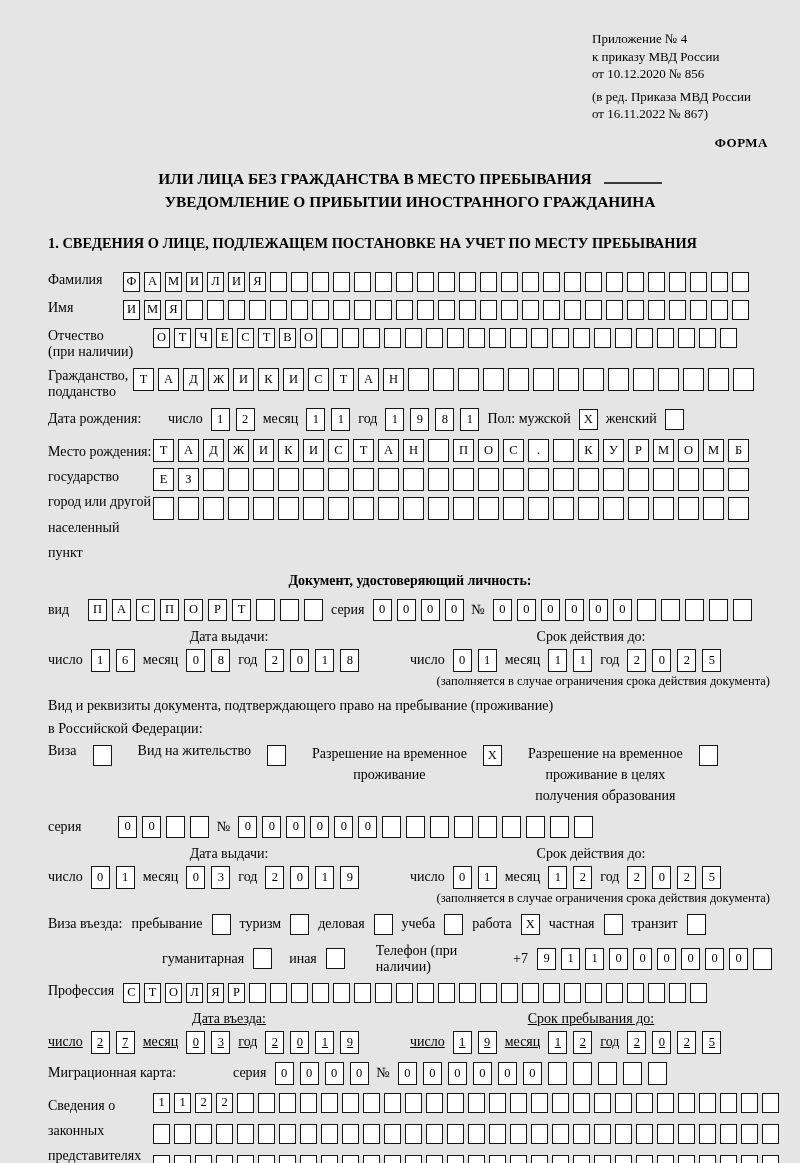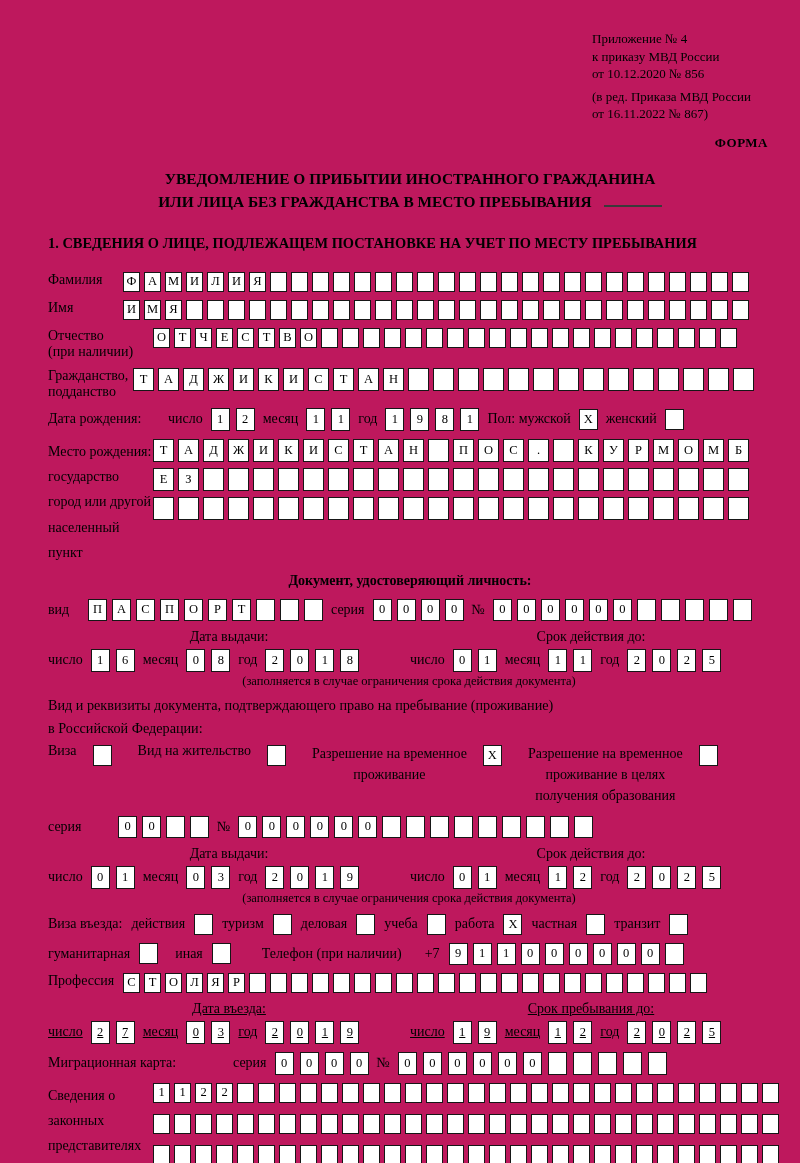--- a/index.html
+++ b/index.html
@@ -1,18 +1,18 @@
 <!DOCTYPE html>
 <html><head>
 <meta charset="utf-8">
 <style>
   html,body{margin:0;padding:0;background:#fff;}
   .page{
     width:800px;height:1163px;box-sizing:border-box;
-    padding:30px 28px 14px 48px;background:#be185d;color:#000;
+    padding:30px 28px 14px 48px;background:#e5e5e5;color:#000;
     font-family:"Liberation Serif","DejaVu Serif",serif;font-size:14px;
     overflow:hidden;position:relative;
   }
   .annex{margin-left:544px;font-size:13px;line-height:1.35;}
   .annex .gap{margin-top:5px;}
   .form-label{text-align:right;font-weight:bold;font-size:13px;margin:12px 4px 0 0;letter-spacing:.5px;}
   .title{text-align:center;font-weight:bold;font-size:15.4px;margin-top:16px;line-height:1.5;}
   .blank-line{display:inline-block;width:58px;border-bottom:2px solid #3a3a3a;margin-left:12px;}
   .sec-head{font-weight:bold;font-size:14.4px;margin-top:22px;margin-bottom:20px;}
   .frow{display:flex;align-items:flex-start;margin-bottom:8px;}
@@ -29,49 +29,49 @@
   .md{gap:5px}.md .cell{width:19px;height:22px;}
   .lg .cell{width:21px;height:23px;}
   .dt{gap:6px}.dt .cell{width:19px;height:23px;}
   .cb .cell{width:19px;height:21px;}
   .stack>.cells{margin-bottom:6px;}
   .center-bold{text-align:center;font-weight:bold;margin:2px 0 10px;font-size:14px;}
   .date-pair{display:flex;margin-bottom:2px;}
   .half{width:50%;}
   .dp-head{text-align:center;margin-bottom:4px;}
   .dgroup{display:flex;align-items:center;gap:8px;}
-  .note{text-align:center;font-size:12.5px;margin:2px 2px 8px 0;}
+  .note{text-align:right;font-size:12.5px;margin:2px 2px 8px 0;}
   .plain{margin-bottom:6px;font-size:14.2px;}
   .permits{gap:16px;align-items:flex-start;margin-top:2px;margin-bottom:10px;}
   .permits .cb{margin-top:2px;}
   .ctext{text-align:center;line-height:1.5;}
   .purpose{gap:9px;align-items:center;flex-wrap:nowrap;}
-  .indent{}
+  .indent{margin-left:114px;}
   .reps .cells{margin-bottom:11px;}
 </style>
 </head>
 <body>
 
 <div class="page">
 
   <div class="annex">
     <div>Приложение № 4</div>
     <div>к приказу МВД России</div>
     <div>от 10.12.2020 № 856</div>
     <div class="gap">(в ред. Приказа МВД России</div>
     <div>от 16.11.2022 № 867)</div>
   </div>
 
   <div class="form-label">ФОРМА</div>
 
   <div class="title">
-    <div>УВЕДОМЛЕНИЕ О ПРИБЫТИИ ИНОСТРАННОГО ГРАЖДАНИНА</div>
     <div>
       <span>ИЛИ ЛИЦА БЕЗ ГРАЖДАНСТВА В МЕСТО ПРЕБЫВАНИЯ</span><span class="blank-line"></span>
     </div>
+    <div>УВЕДОМЛЕНИЕ О ПРИБЫТИИ ИНОСТРАННОГО ГРАЖДАНИНА</div>
   </div>
 
   <div class="sec-head">1. СВЕДЕНИЯ О ЛИЦЕ, ПОДЛЕЖАЩЕМ ПОСТАНОВКЕ НА УЧЕТ ПО МЕСТУ ПРЕБЫВАНИЯ</div>
 
   <div class="frow">
     <div class="flabel w75">Фамилия</div>
     <div class="cells sm">
         <span class="cell">Ф</span>
         <span class="cell">А</span>
         <span class="cell">М</span>
@@ -517,21 +517,21 @@
             <span class="cell">2</span>
             <span class="cell">5</span>
           </span>
       </div>
     </div>
   </div>
   <div class="note">(заполняется в случае ограничения срока действия документа)</div>
 
   <div class="frow purpose">
     <span>Виза въезда:</span>
-    <span>действия</span>
+    <span>пребывание</span>
     <span class="cells cb">
         <span class="cell"></span>
       </span>
     <span>туризм</span>
     <span class="cells cb">
         <span class="cell"></span>
       </span>
     <span>деловая</span>
     <span class="cells cb">
         <span class="cell"></span>

